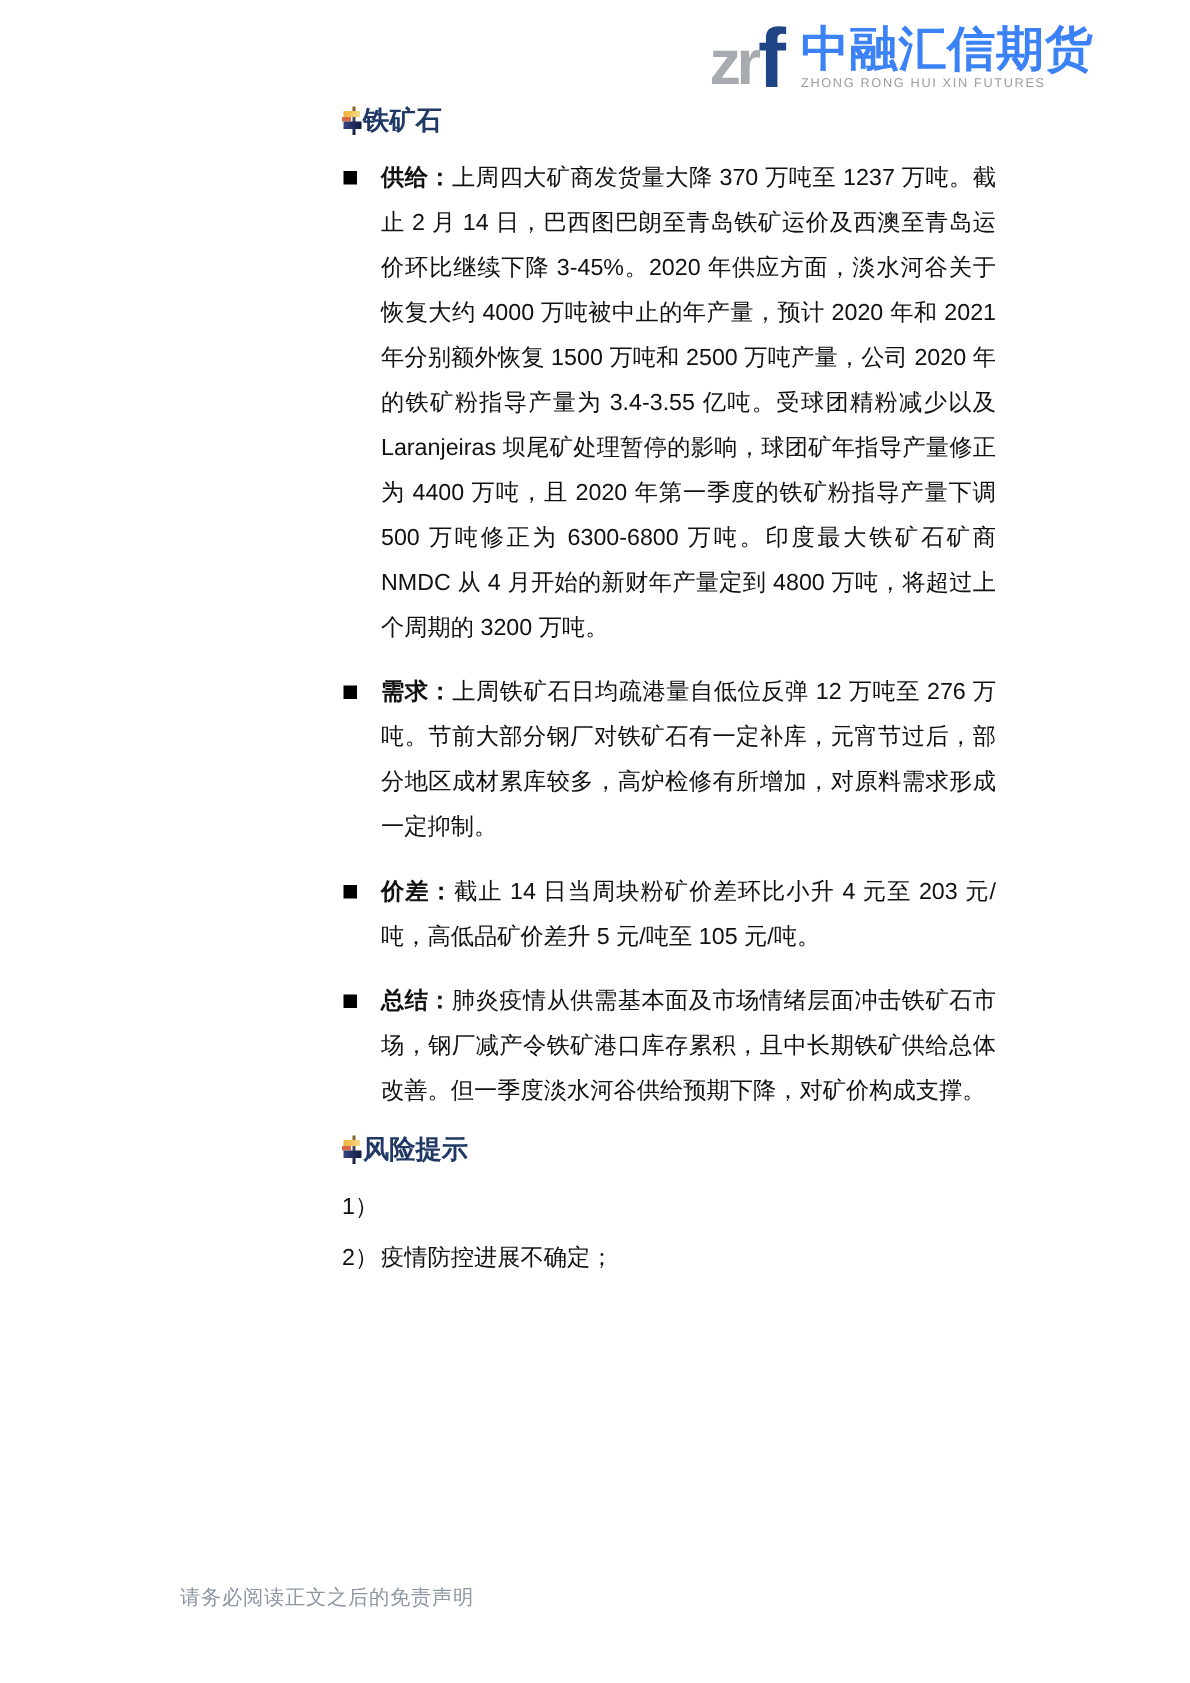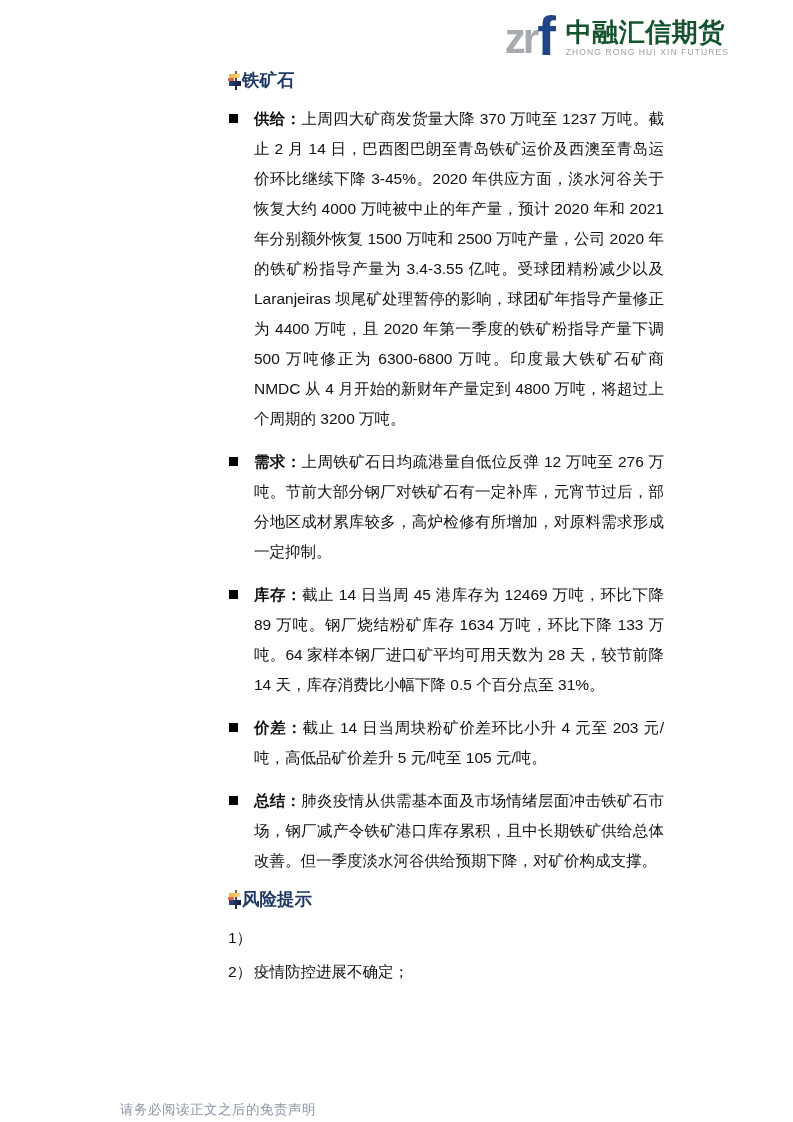--- a/index.html
+++ b/index.html
@@ -7,21 +7,21 @@
     width:793px;height:1122px;background:#ffffff;position:relative;
     font-family:"Liberation Sans","DejaVu Sans",sans-serif;
     color:#111;overflow:hidden;
   }
   
   .logo{position:absolute;top:16px;right:64px;display:flex;align-items:flex-end;}
   .logo-mark{display:flex;align-items:flex-end;line-height:1;}
   .logo-zr{font-size:42px;font-weight:bold;color:#a7aaae;letter-spacing:-3px;line-height:0.82;}
   .logo-f{font-size:56px;font-weight:bold;color:#1f4586;line-height:0.72;margin-left:1px;}
   .logo-names{margin-left:10px;display:flex;flex-direction:column;justify-content:flex-end;}
-  .logo-cn{font-size:26px;font-weight:bold;color:#14532d;letter-spacing:0.5px;line-height:1;}
+  .logo-cn{font-size:32px;font-weight:bold;color:#3b82f6;letter-spacing:0.5px;line-height:1;}
   .logo-en{font-size:8.5px;color:#9a9da1;letter-spacing:1.1px;margin-top:3px;line-height:1;}
   
   .content{position:absolute;left:228px;top:70px;width:436px;}
   .section-heading{
     display:flex;align-items:center;
     color:#1f3864;font-weight:bold;font-size:17.5px;line-height:1.2;
     margin:0 0 13px 0;
   }
   .sec-icon{position:relative;width:14px;height:19px;flex:0 0 14px;display:inline-block;}
   .sec-icon i{position:absolute;display:block;}
@@ -44,21 +44,21 @@
     margin:0 0 9px 0;padding-left:26px;
     font-size:15.5px;line-height:30px;text-align:justify;
   }
   .risk-item{
     display:flex;margin:0 0 4px 0;
     font-size:15.5px;line-height:30px;
   }
   .risk-num{flex:0 0 26px;}
   
   .footer{
-    position:absolute;left:120px;top:1101px;
+    position:absolute;left:120px;top:1056px;
     font-size:13.5px;color:#8c96a4;letter-spacing:0.5px;
   }
 </style>
 </head>
 <body>
 
 <header class="logo">
   <div class="logo-mark">
     <span class="logo-zr">zr</span>
     <span class="logo-f">f</span>
@@ -77,21 +77,20 @@
         <i class="band-top"></i>
         <i class="band-mid"></i>
         <i class="band-bot"></i>
       </span>
     <span>铁矿石</span>
   </div>
 
   <ul class="bullets">
     <li><b>供给：</b><span>上周四大矿商发货量大降 370 万吨至 1237 万吨。截止 2 月 14 日，巴西图巴朗至青岛铁矿运价及西澳至青岛运价环比继续下降 3-45%。2020 年供应方面，淡水河谷关于恢复大约 4000 万吨被中止的年产量，预计 2020 年和 2021 年分别额外恢复 1500 万吨和 2500 万吨产量，公司 2020 年的铁矿粉指导产量为 3.4-3.55 亿吨。受球团精粉减少以及 Laranjeiras 坝尾矿处理暂停的影响，球团矿年指导产量修正为 4400 万吨，且 2020 年第一季度的铁矿粉指导产量下调 500 万吨修正为 6300-6800 万吨。印度最大铁矿石矿商 NMDC 从 4 月开始的新财年产量定到 4800 万吨，将超过上个周期的 3200 万吨。</span></li>
     <li><b>需求：</b><span>上周铁矿石日均疏港量自低位反弹 12 万吨至 276 万吨。节前大部分钢厂对铁矿石有一定补库，元宵节过后，部分地区成材累库较多，高炉检修有所增加，对原料需求形成一定抑制。</span></li>
-    <li><b>库存：</b><span>截止 14 日当周 45 港库存为 12469 万吨，环比下降 89 万吨。钢厂烧结粉矿库存 1634 万吨，环比下降 133 万吨。64 家样本钢厂进口矿平均可用天数为 28 天，较节前降 14 天，库存消费比小幅下降 0.5 个百分点至 31%。</span></li>
     <li><b>价差：</b><span>截止 14 日当周块粉矿价差环比小升 4 元至 203 元/吨，高低品矿价差升 5 元/吨至 105 元/吨。</span></li>
     <li><b>总结：</b><span>肺炎疫情从供需基本面及市场情绪层面冲击铁矿石市场，钢厂减产令铁矿港口库存累积，且中长期铁矿供给总体改善。但一季度淡水河谷供给预期下降，对矿价构成支撑。</span></li>
   </ul>
 
 
 
   <div class="section-heading">
     <span class="sec-icon">
         <i class="v"></i>
         <i class="band-top"></i>

